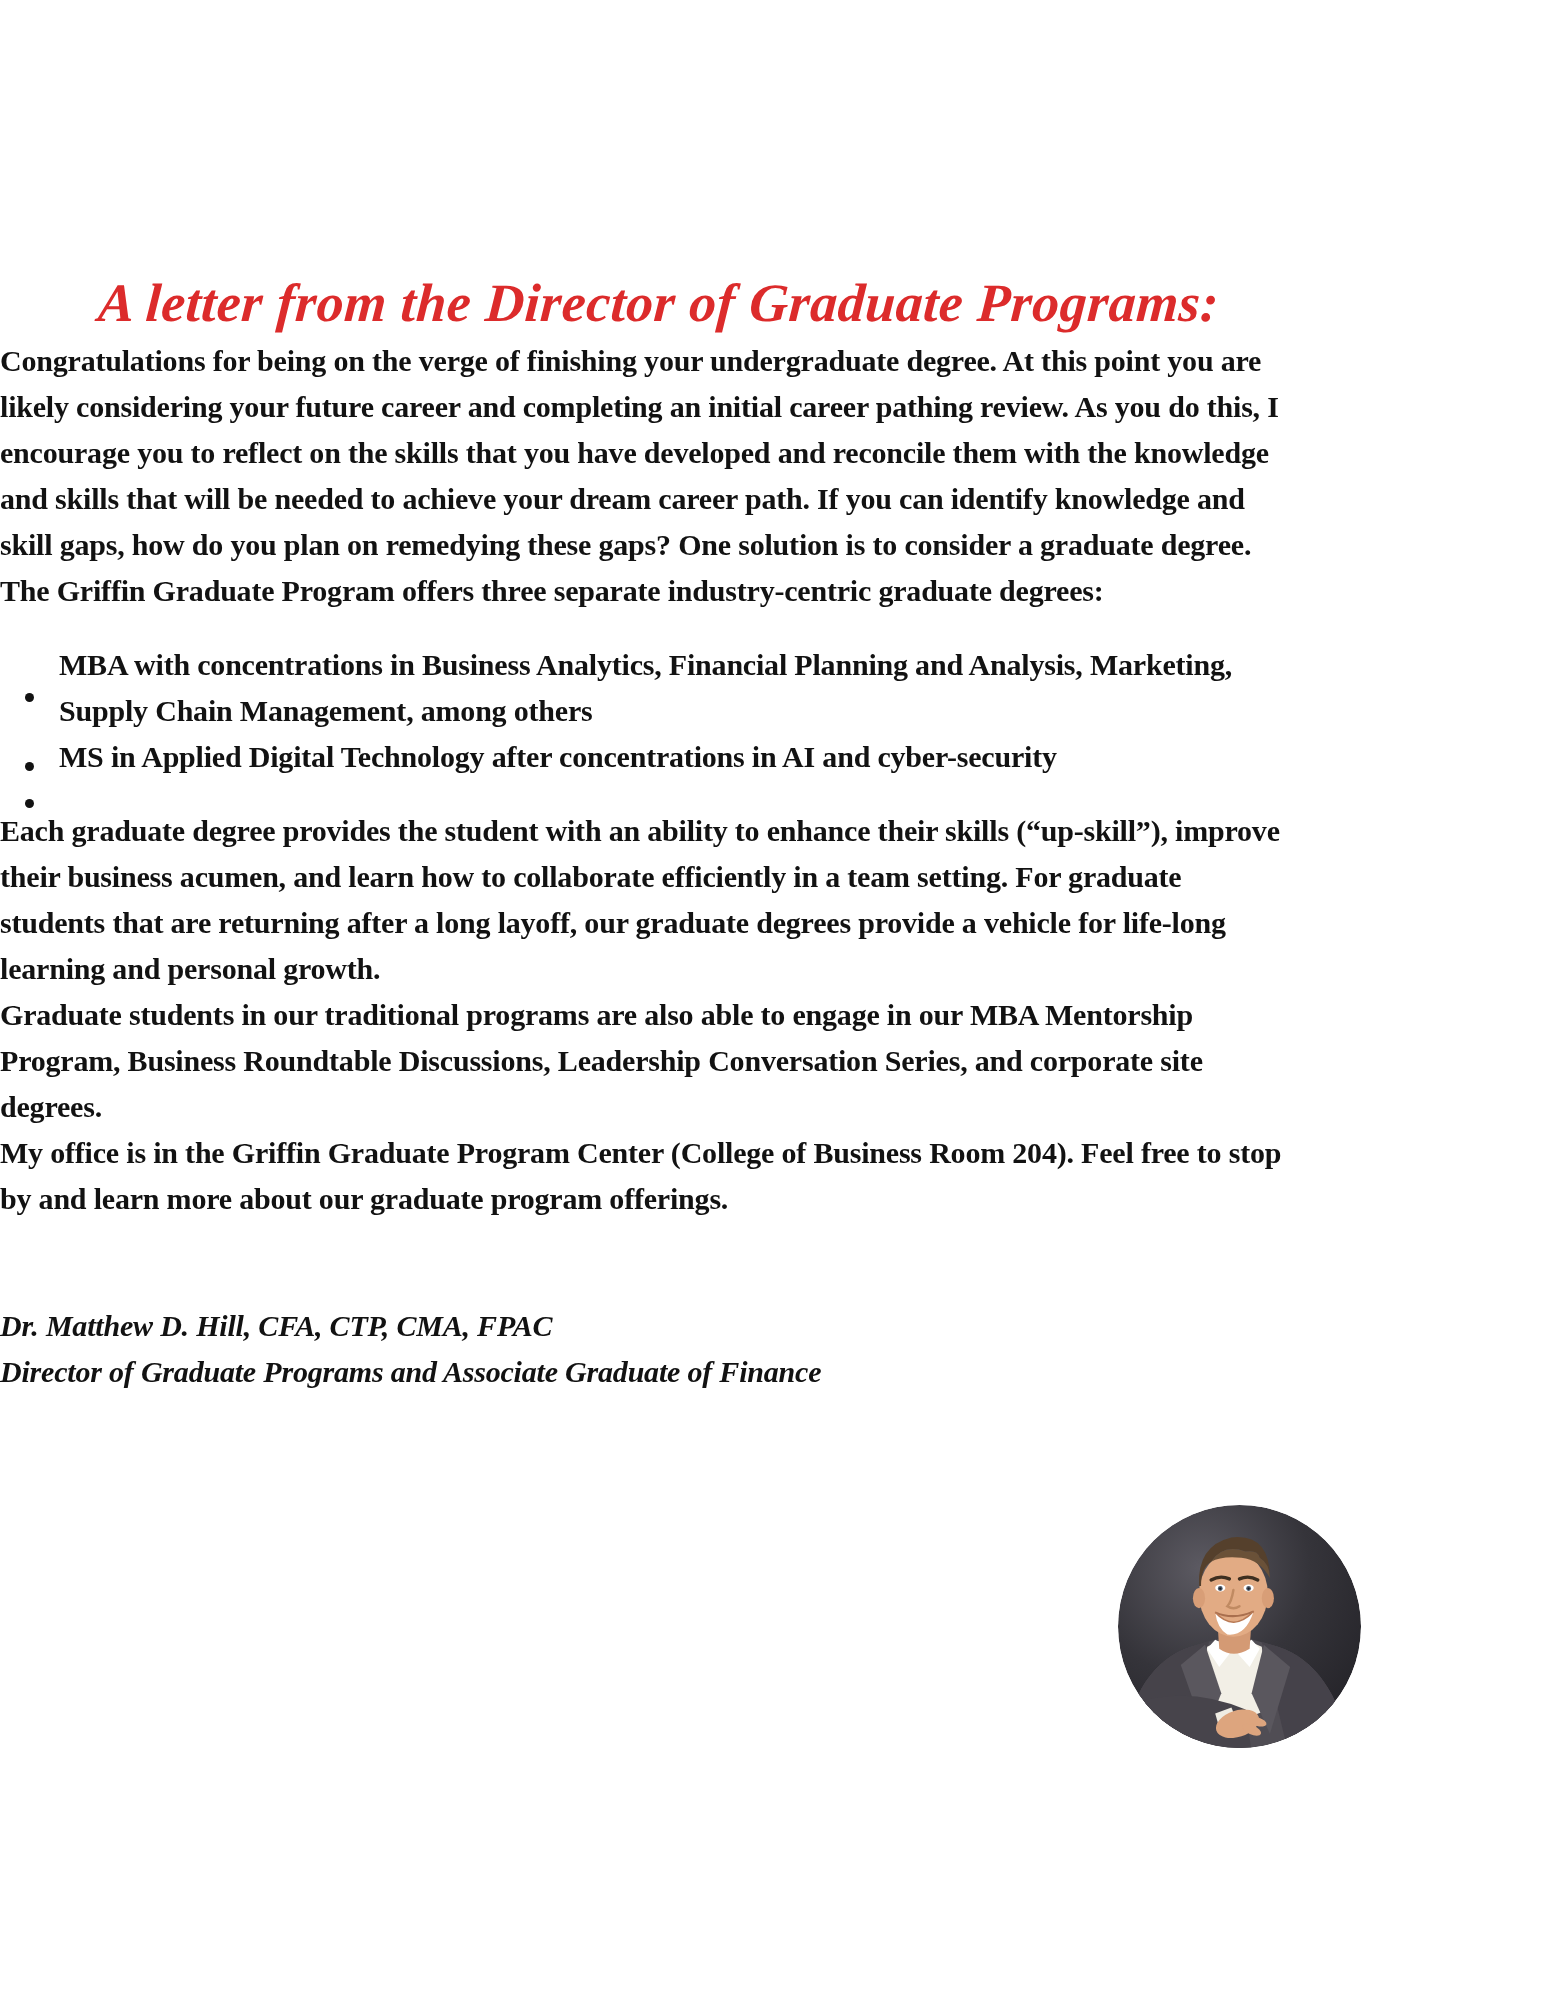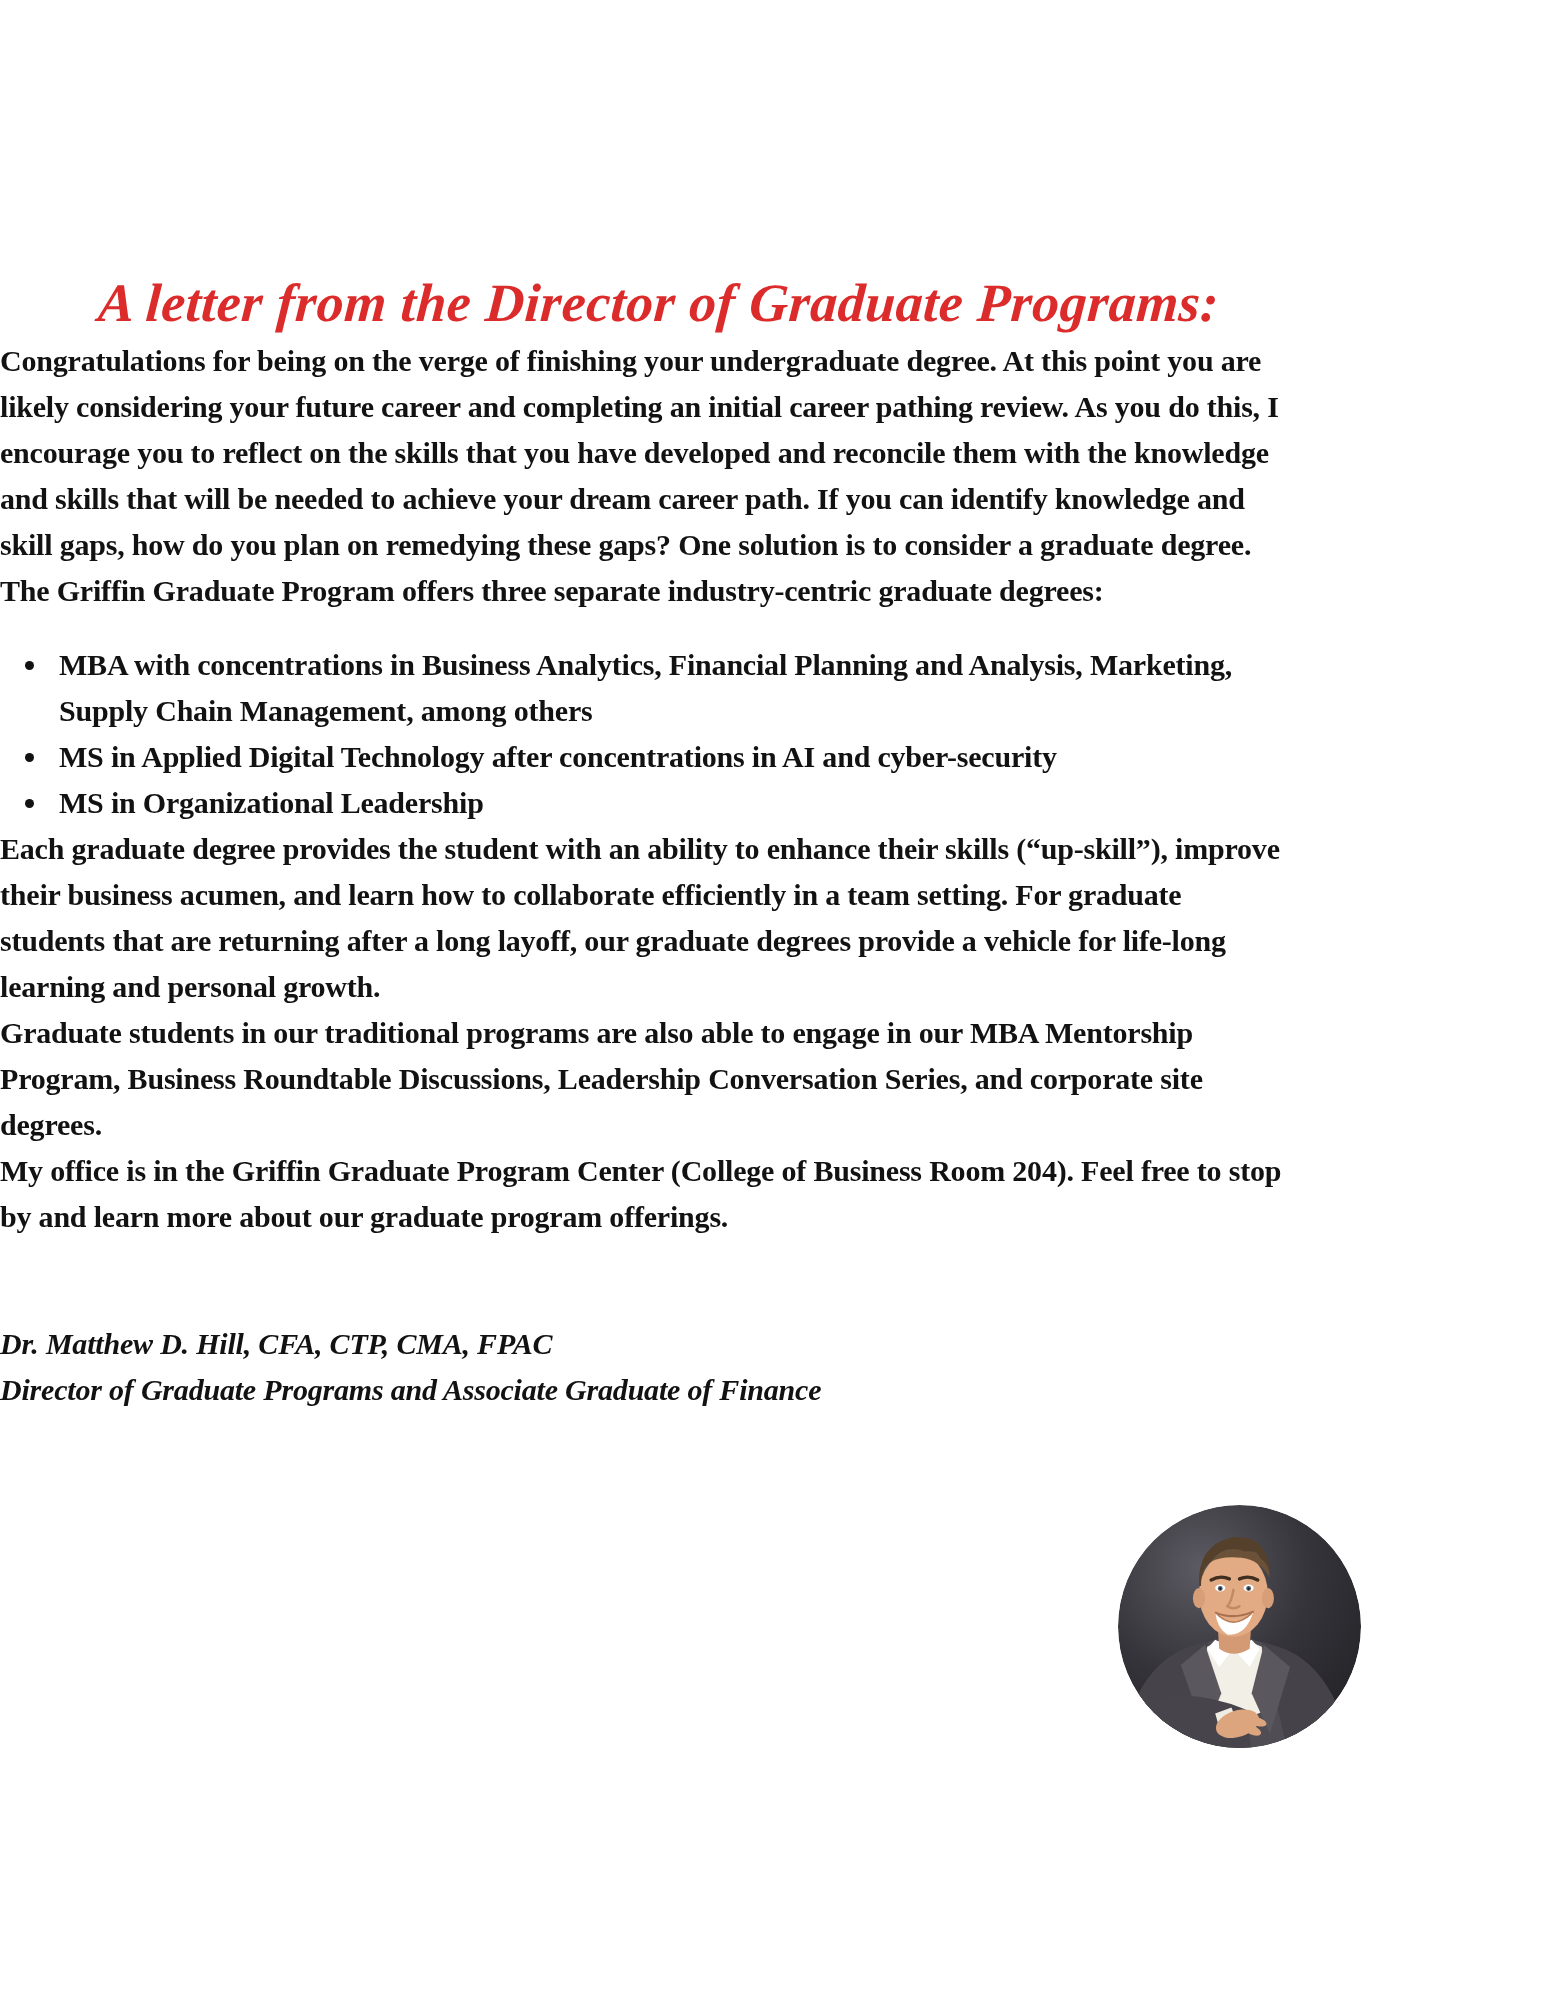--- a/index.html
+++ b/index.html
@@ -38,21 +38,21 @@
   .p-benefits   { margin-top: 40px; }
   .p-engagement { margin-top: 36px; }
   .p-office     { margin-top: 45px; }
   ul.degree-list {
     list-style: none;
     margin: 28px 0 0 0;
     padding: 0 0 0 25px;
   }
   ul.degree-list li {
     display: flex;
-    align-items: flex-start;
+    align-items: center;
     font-size: 30px;
     line-height: 46px;
     font-weight: 700;
     letter-spacing: -0.2px;
   }
   .bullet-dot {
     flex: 0 0 auto;
     width: 9px;
     height: 9px;
     margin: 19px 25px 0 0;
@@ -90,21 +90,20 @@
           <span>MBA with concentrations in Business Analytics, Financial Planning and Analysis, Marketing, Supply Chain Management, among others</span>
         </li>
 
         <li>
           <span class="bullet-dot"></span>
           <span>MS in Applied Digital Technology after concentrations in AI and cyber-security</span>
         </li>
 
         <li>
           <span class="bullet-dot"></span>
-          <span>MS in Organizational Leadership</span>
         </li>
       </ul>
 
     <p class="p-benefits">Each graduate degree provides the student with an ability to enhance their skills (“up-skill”), improve their business acumen, and learn how to collaborate efficiently in a team setting. For graduate students that are returning after a long layoff, our graduate degrees provide a vehicle for life-long learning and personal growth.</p>
 
     <p class="p-engagement">Graduate students in our traditional programs are also able to engage in our MBA Mentorship Program, Business Roundtable Discussions, Leadership Conversation Series, and corporate site degrees.</p>
 
     <p class="p-office">My office is in the Griffin Graduate Program Center (College of Business Room 204). Feel free to stop by and learn more about our graduate program offerings.</p>
 
     <div class="signature">

